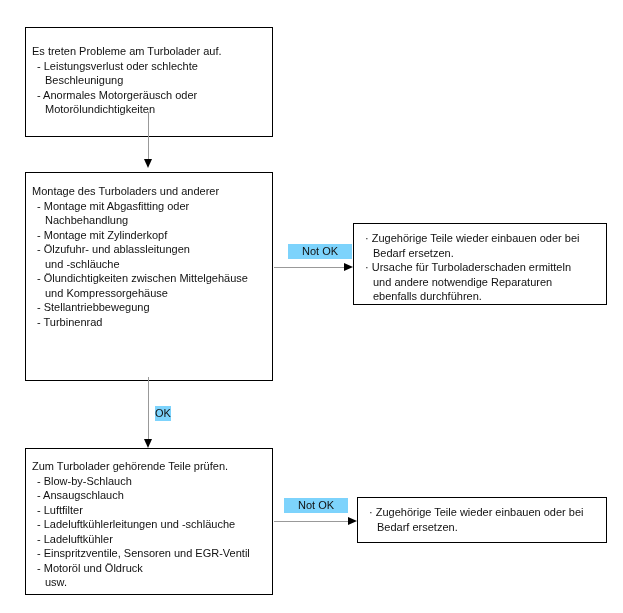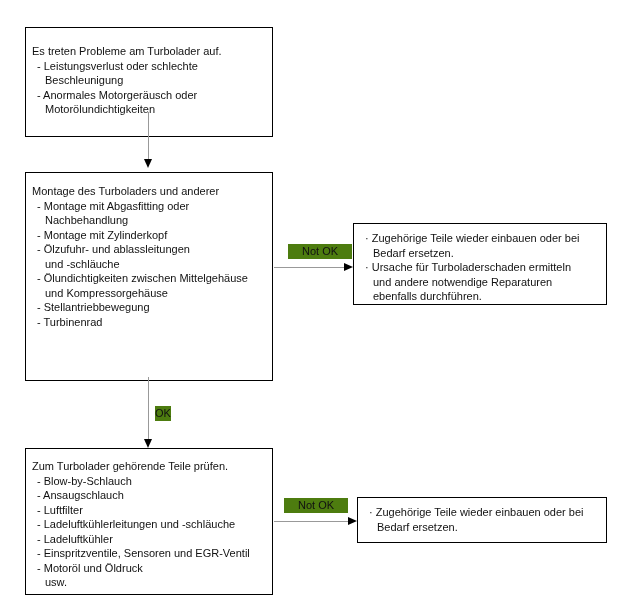--- a/index.html
+++ b/index.html
@@ -20,21 +20,21 @@
   .arr-down {
     position:absolute; width:0; height:0;
     border-left:4.5px solid transparent; border-right:4.5px solid transparent;
     border-top:9px solid #000000;
   }
   .arr-right {
     position:absolute; width:0; height:0;
     border-top:4.5px solid transparent; border-bottom:4.5px solid transparent;
     border-left:9px solid #000000;
   }
-  .clabel { position:absolute; white-space:nowrap; background:#4d7c0f; }
+  .clabel { position:absolute; white-space:nowrap; background:#7dd3fc; }
   .center { text-align:center; }
 </style>
 </head>
 <body>
 
 <div class="canvas">
 
   <div class="fbox" style="left:25px; top:27px; width:248px; height:110px; padding-top:16px;">
     <div class="line">Es treten Probleme am Turbolader auf.</div>
     <div class="line i1">- Leistungsverlust oder schlechte</div>

